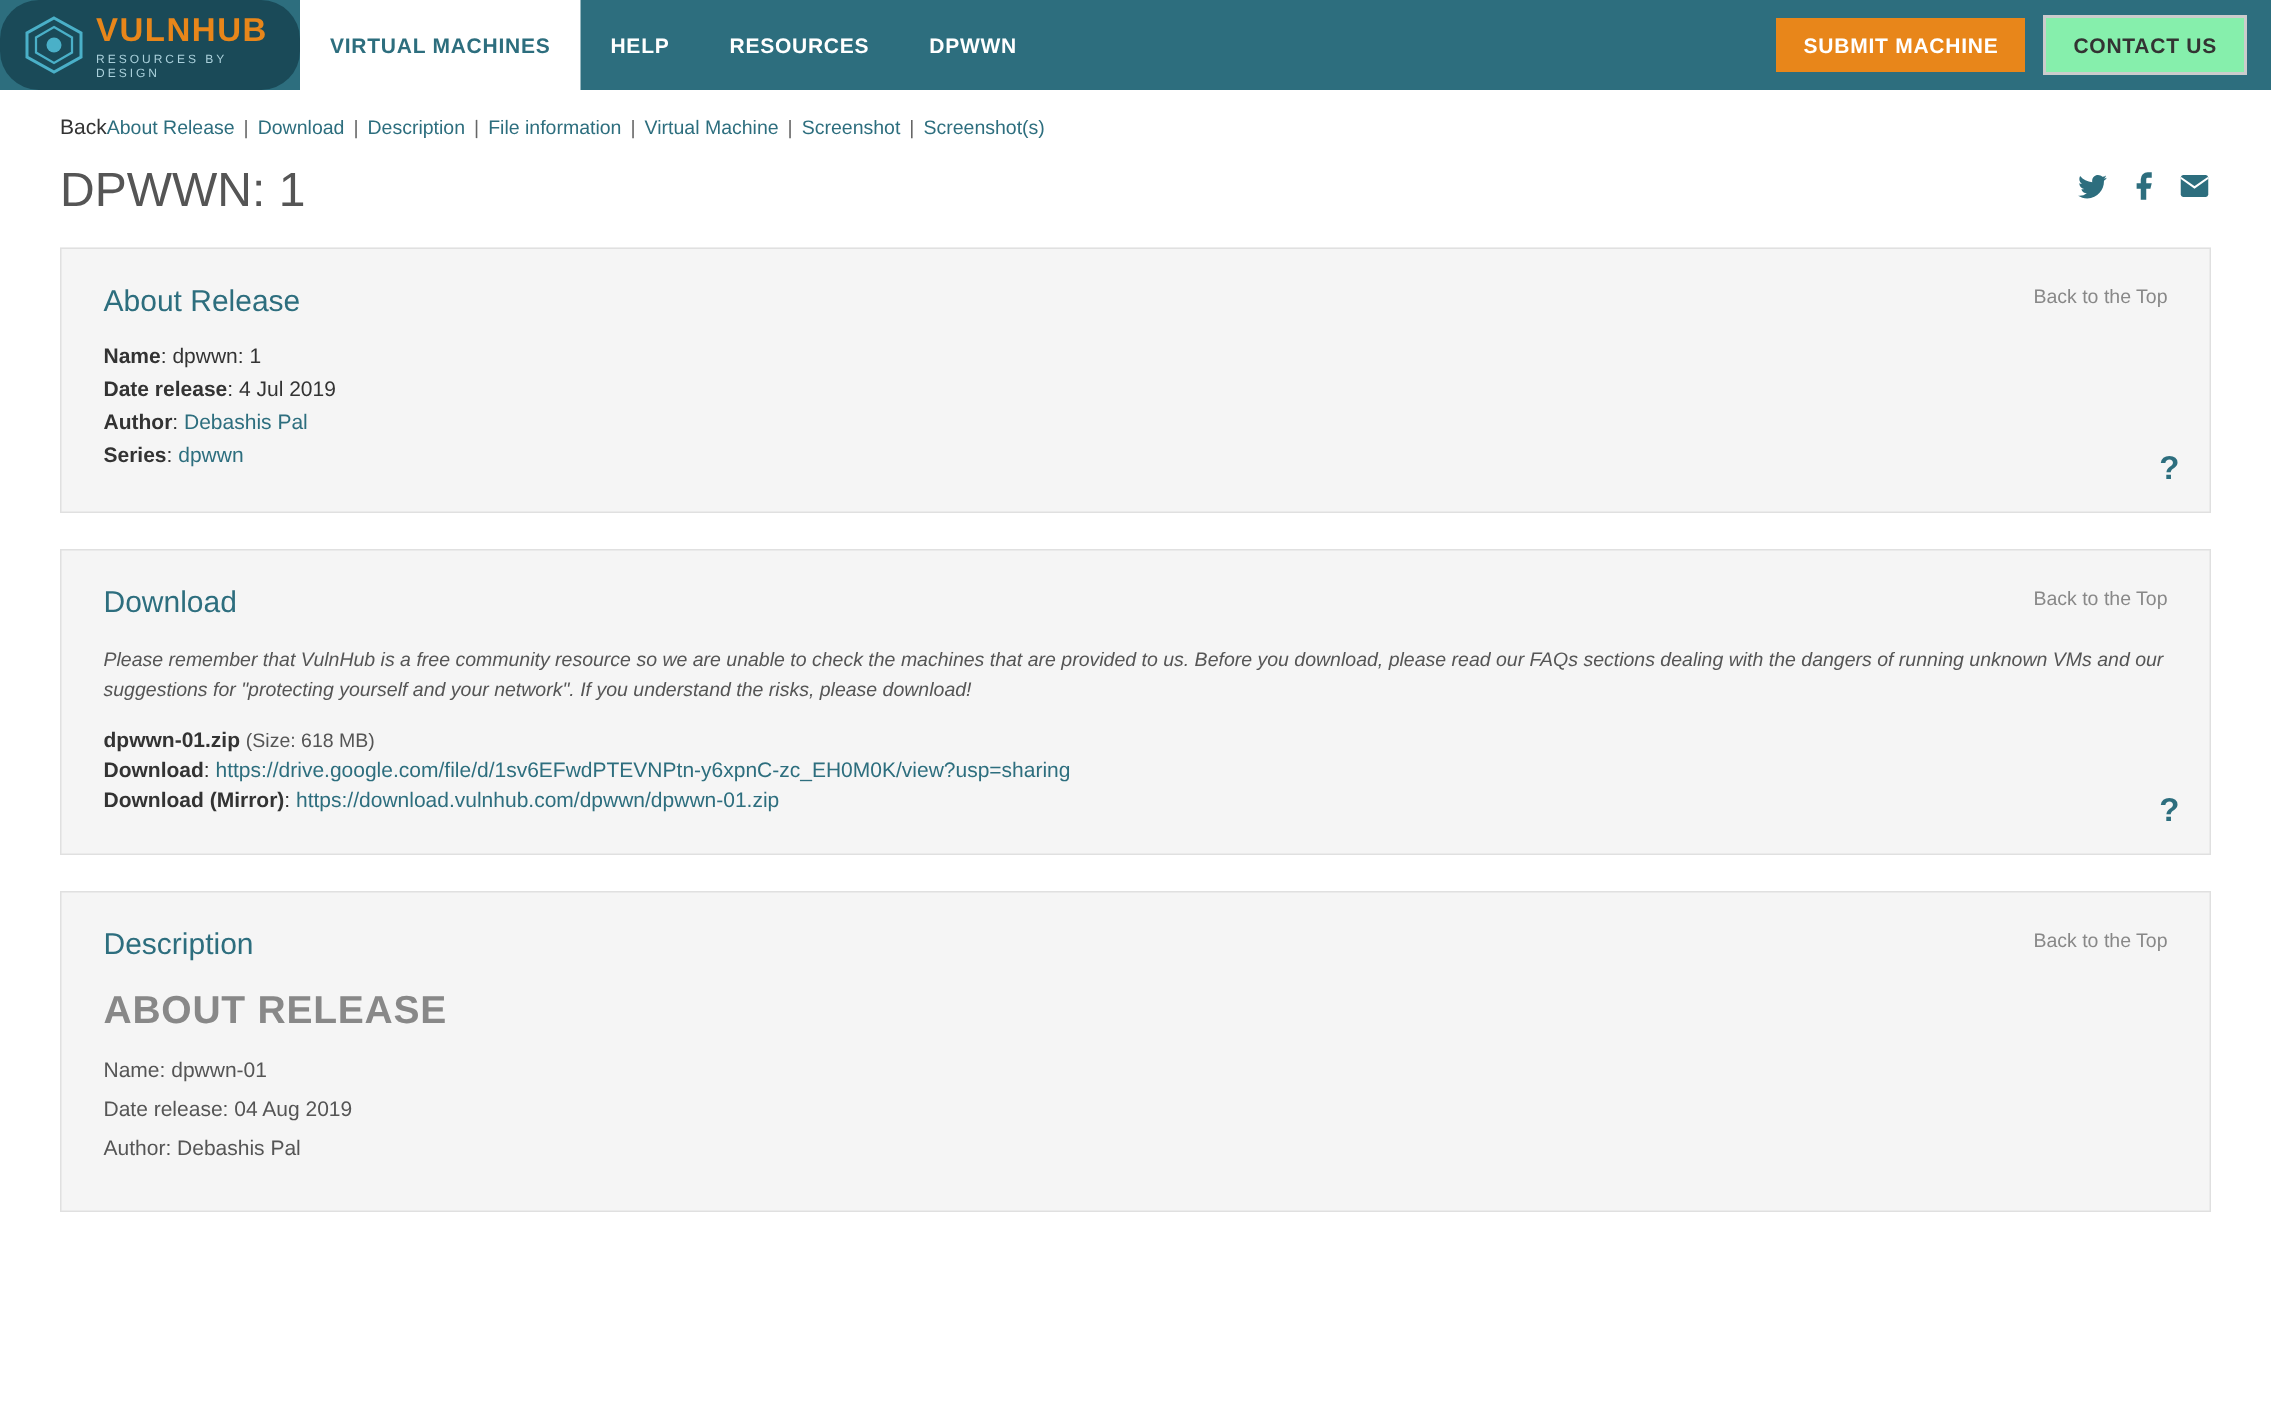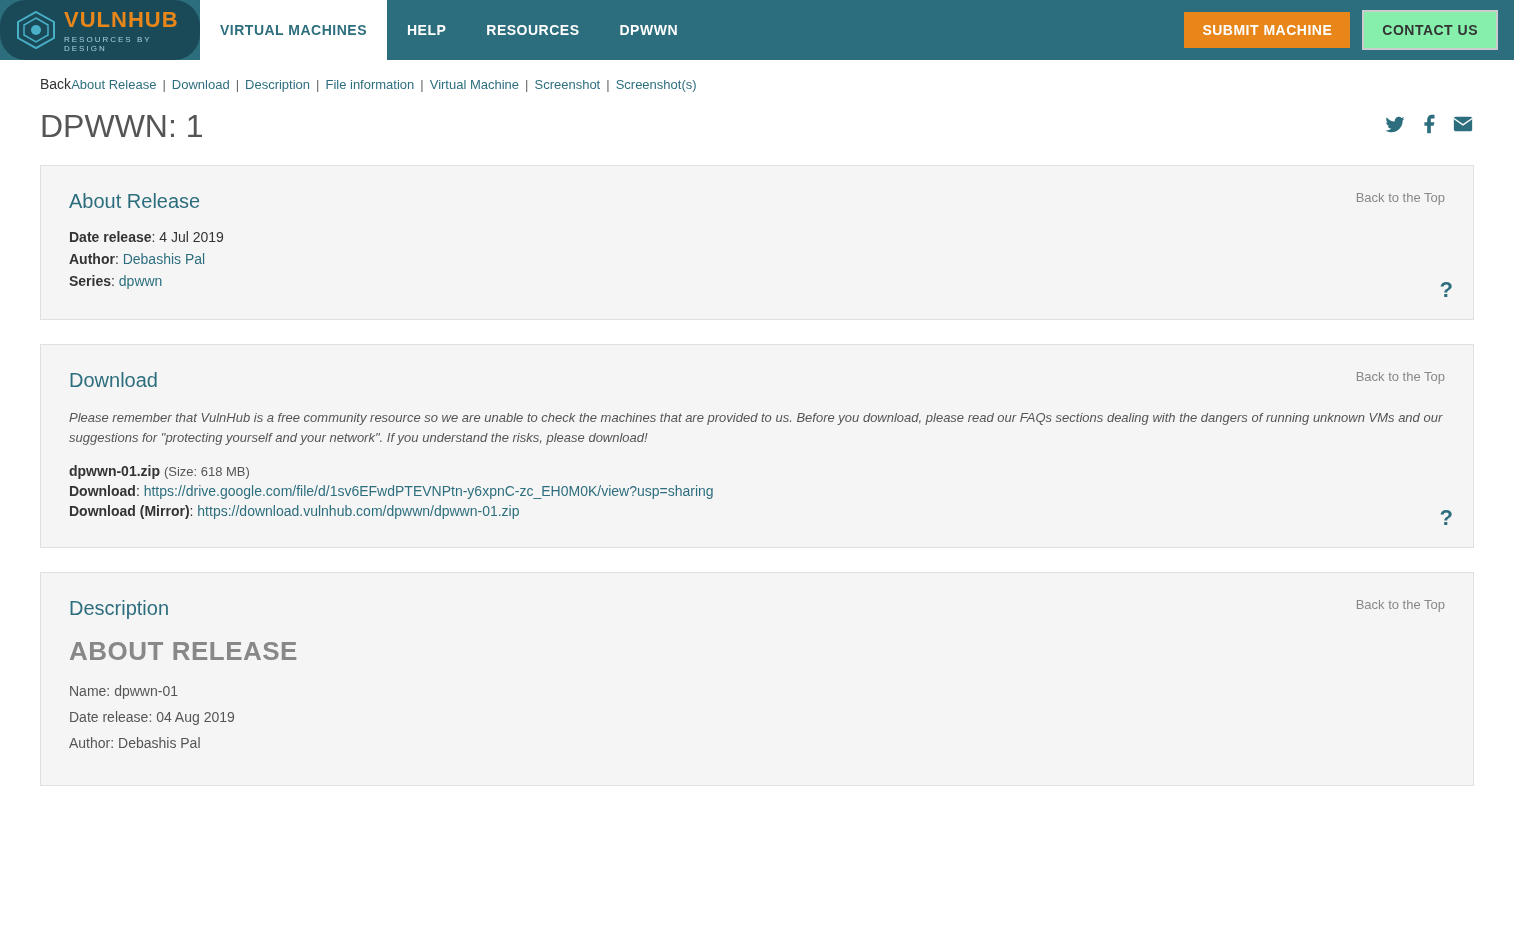--- a/index.html
+++ b/index.html
@@ -296,20 +296,24 @@
 </div>
 
 <div class="content">
 
   <div class="section-card">
     <div class="section-header">
       <h2 class="section-title">About Release</h2>
       <a class="back-to-top">Back to the Top</a>
     </div>
     <div class="field-row">
+      <span class="field-label">Name</span>: 
+      <span class="field-value">dpwwn: 1</span>
+    </div>
+    <div class="field-row">
       <span class="field-label">Date release</span>: 
       <span class="field-value">4 Jul 2019</span>
     </div>
     <div class="field-row">
       <span class="field-label">Author</span>: 
       <a class="field-link" href="#">Debashis Pal</a>
     </div>
     <div class="field-row">
       <span class="field-label">Series</span>: 
       <a class="field-link" href="#">dpwwn</a>

